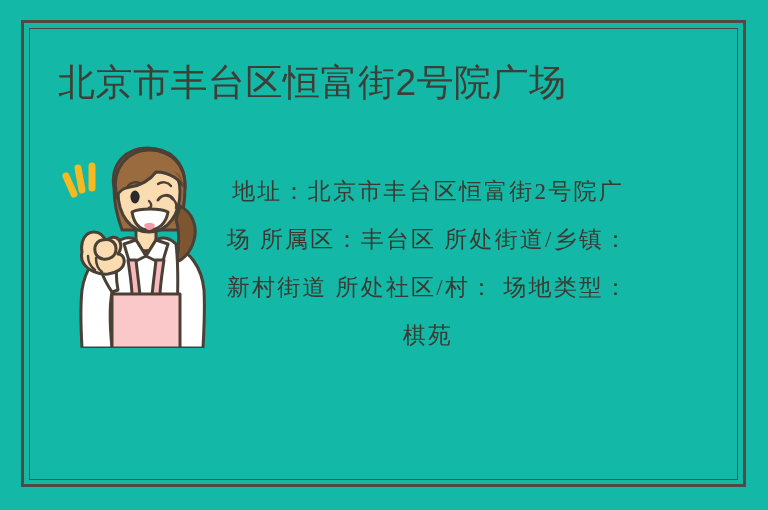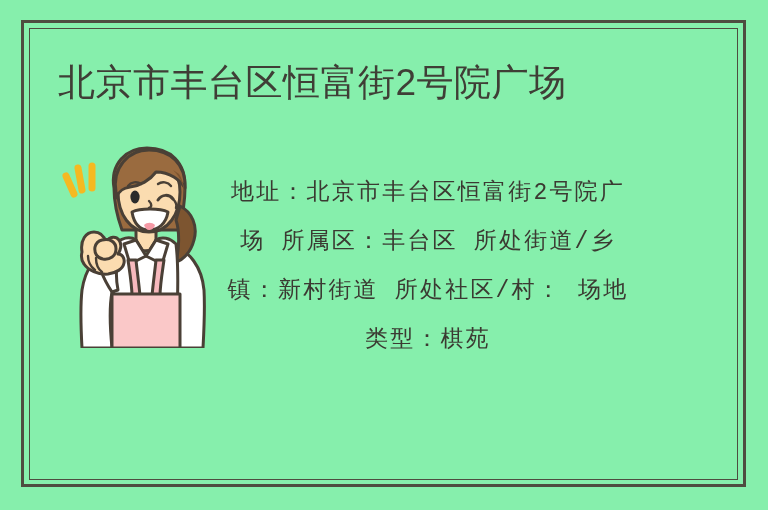--- a/index.html
+++ b/index.html
@@ -10,21 +10,21 @@
     width: 768px;
     height: 510px;
     background: #fdfdf2;
     font-family: "Liberation Sans", "DejaVu Sans", sans-serif;
     overflow: hidden;
   }
   .page {
     position: relative;
     width: 768px;
     height: 510px;
-    background: #86efac;
+    background: #14b8a6;
   }
   
   .frame-outer {
     position: absolute;
     left: 21px;
     top: 20px;
     width: 725px;
     height: 467px;
     border: 3px solid #4e4c40;
     box-sizing: border-box;
@@ -70,21 +70,20 @@
     font-family: "Liberation Serif", "DejaVu Serif", serif;
     font-size: 23px;
     line-height: 48px;
     color: #3b3a32;
     text-align: center;
     letter-spacing: 2.2px;
     word-break: break-all;
   }
   .info-block .seg {
     white-space: normal;
-    font-family: Liberation Mono, monospace;
   }
 </style>
 </head>
 <body>
 
 <div class="page">
 
   <div class="frame-outer"></div>
   <div class="frame-inner"></div>
 

